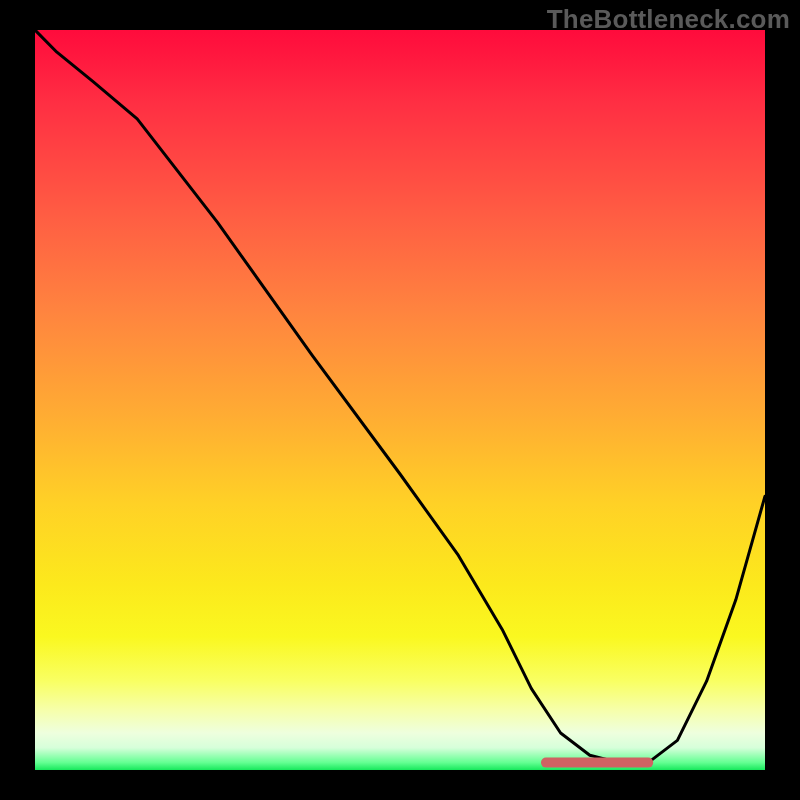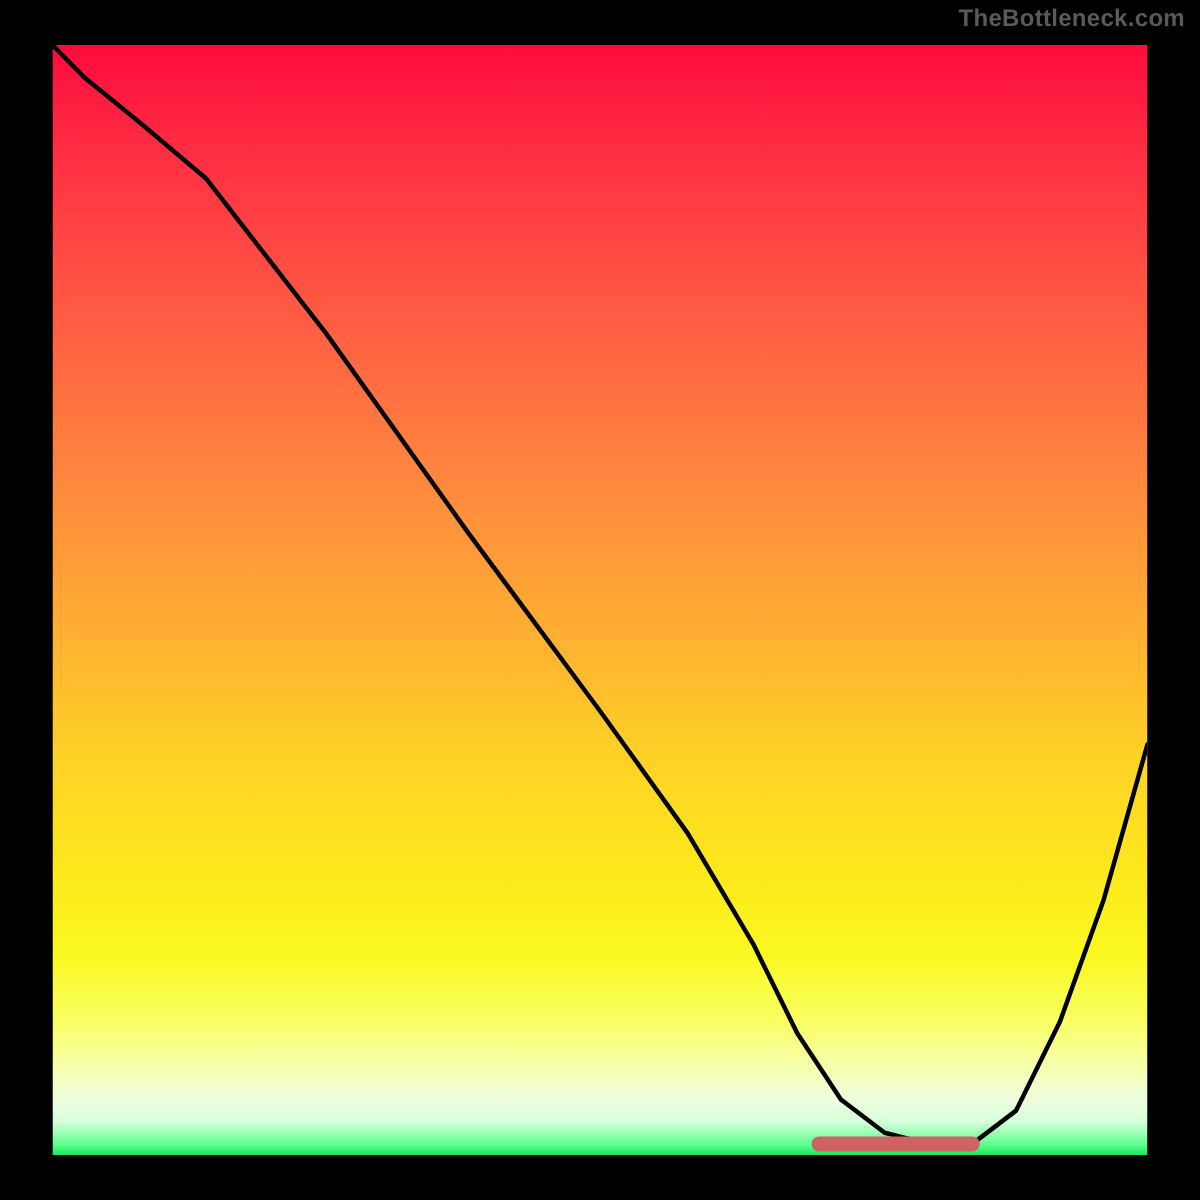--- a/index.html
+++ b/index.html
@@ -15,21 +15,21 @@
     position: relative;
     width: 800px;
     height: 800px;
     background: #000;
   }
   .watermark {
     position: absolute;
     top: 4px;
     right: 10px;
     color: #5a5a5a;
-    font-size: 16px;
+    font-size: 26px;
     font-weight: 600;
     letter-spacing: 0.2px;
     z-index: 30;
   }
   .plot {
     position: absolute;
     left: 35px;
     top: 30px;
     width: 730px;
     height: 740px;

